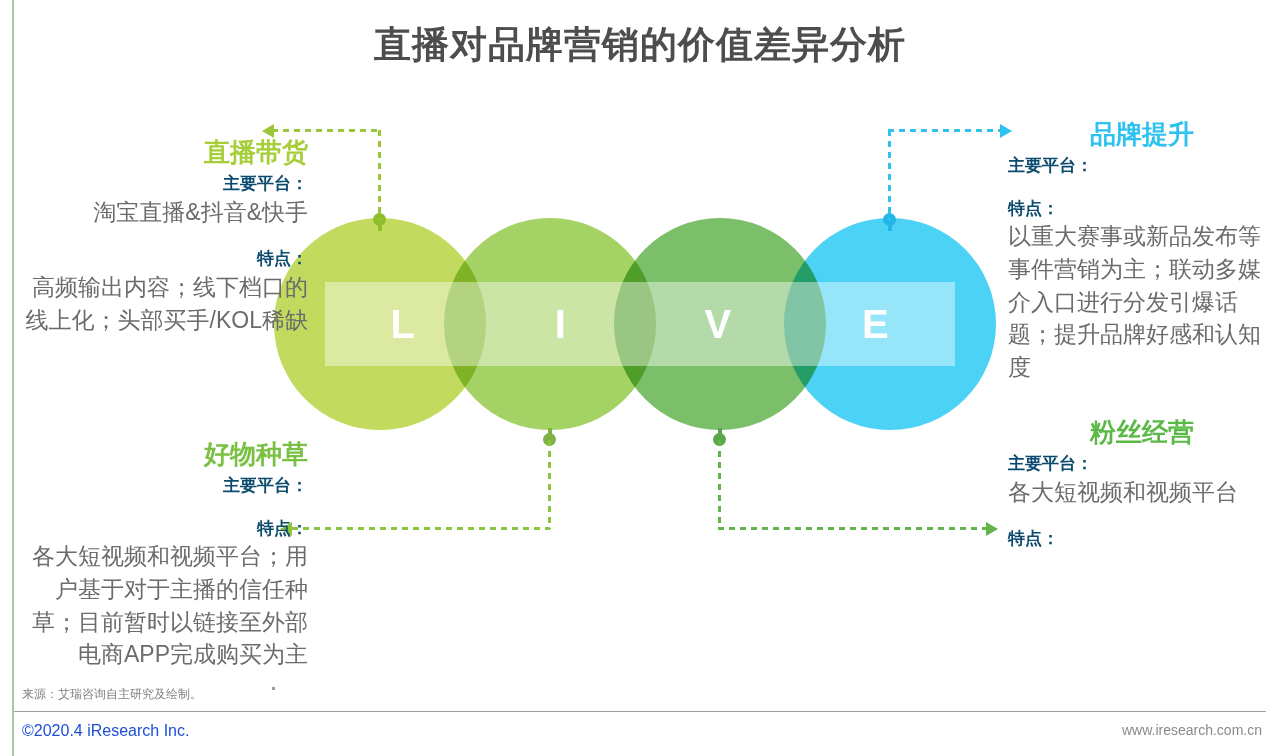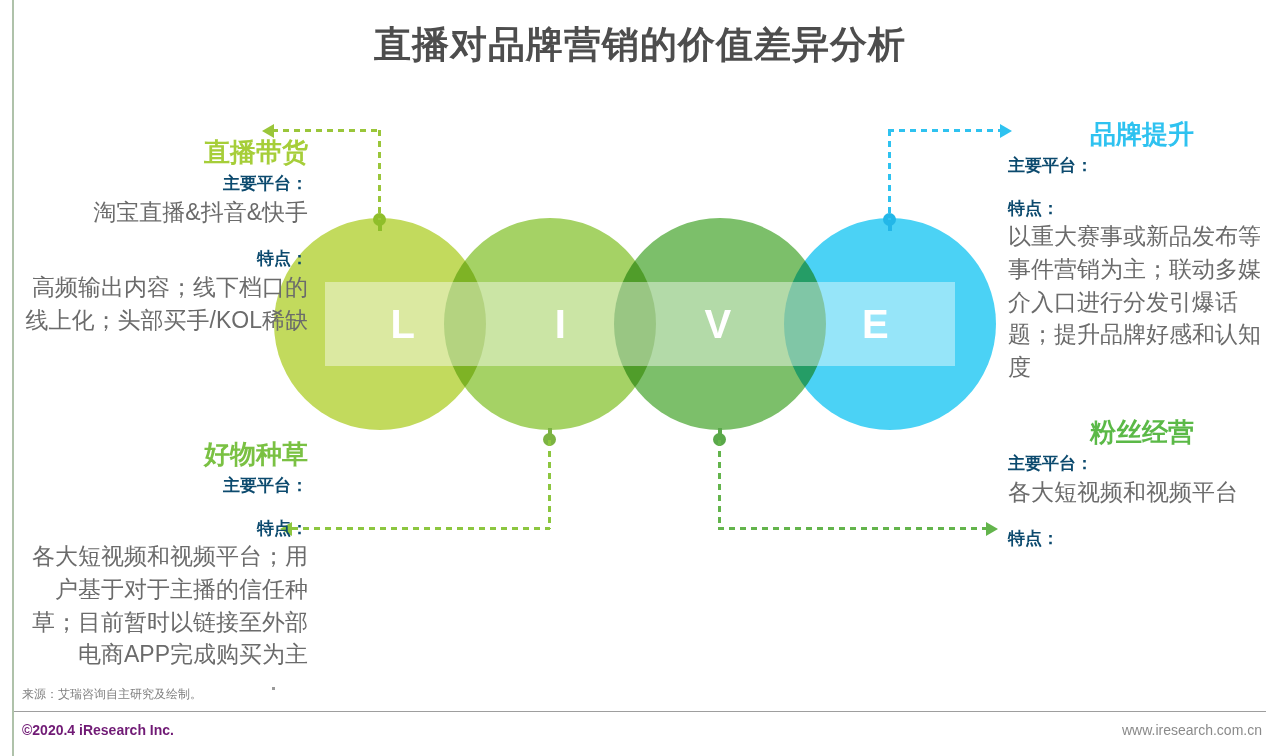--- a/index.html
+++ b/index.html
@@ -198,23 +198,22 @@
     left: 14px;
     top: 711px;
     width: 1252px;
     height: 1px;
     background: #9e9e9e;
   }
   .foot-left {
     position: absolute;
     left: 22px;
     top: 722px;
-    font-size: 14px;
-    color: #701a75;
-    font-weight: bold;
+    font-size: 16px;
+    color: #1d4ed8;
   }
   .foot-right {
     position: absolute;
     right: 18px;
     top: 722px;
     font-size: 14px;
     color: #8a8a8a;
     margin-left: 30px;
   }
 </style>

